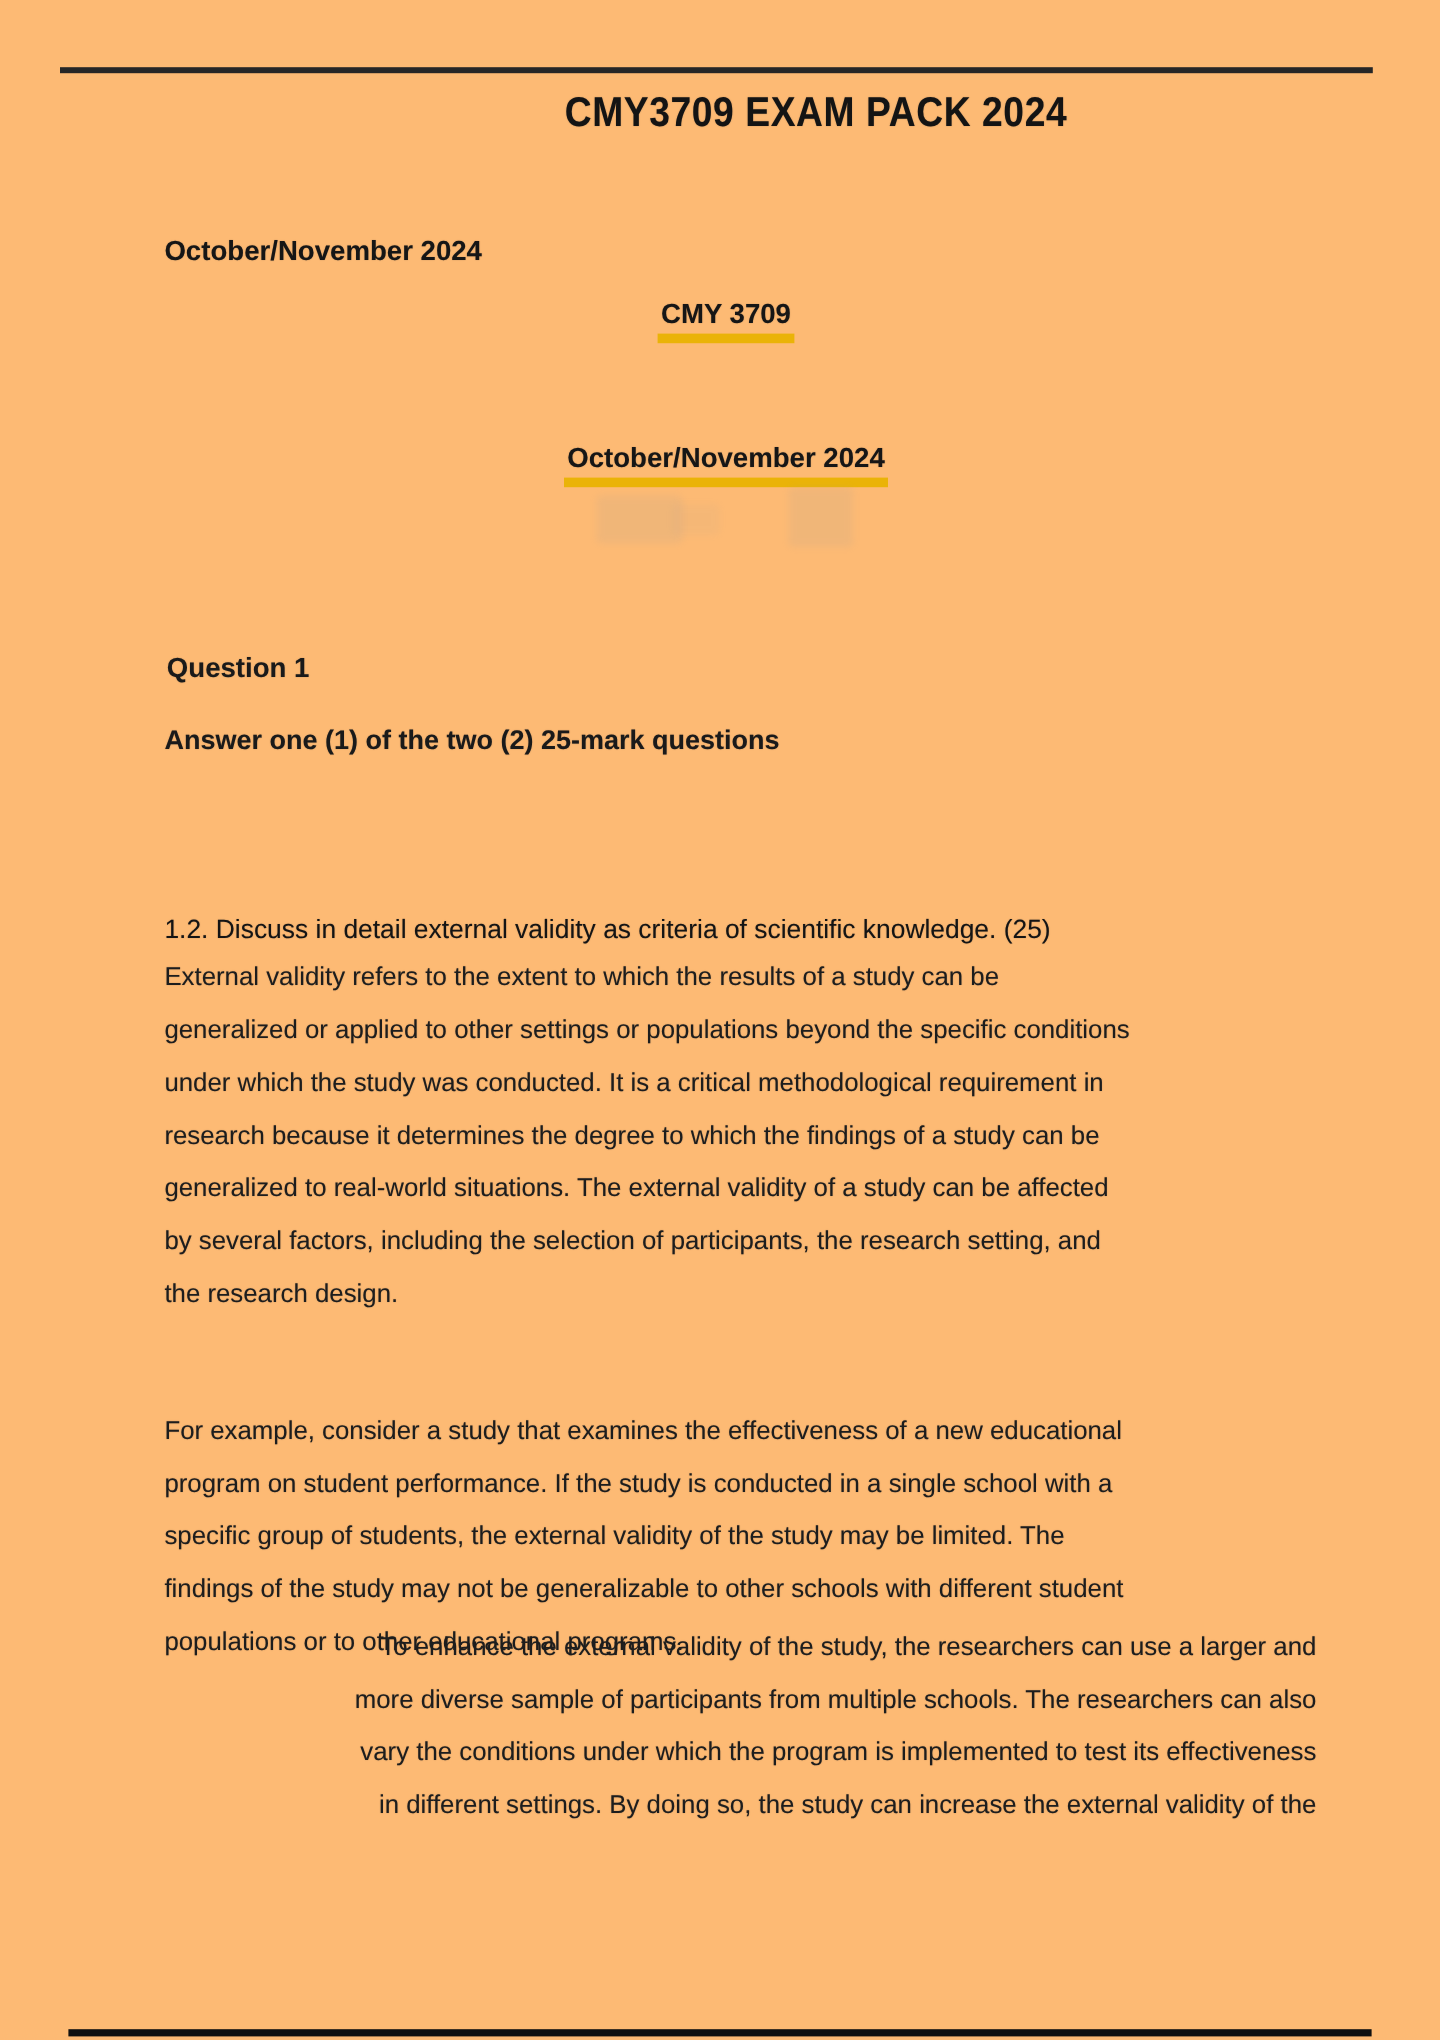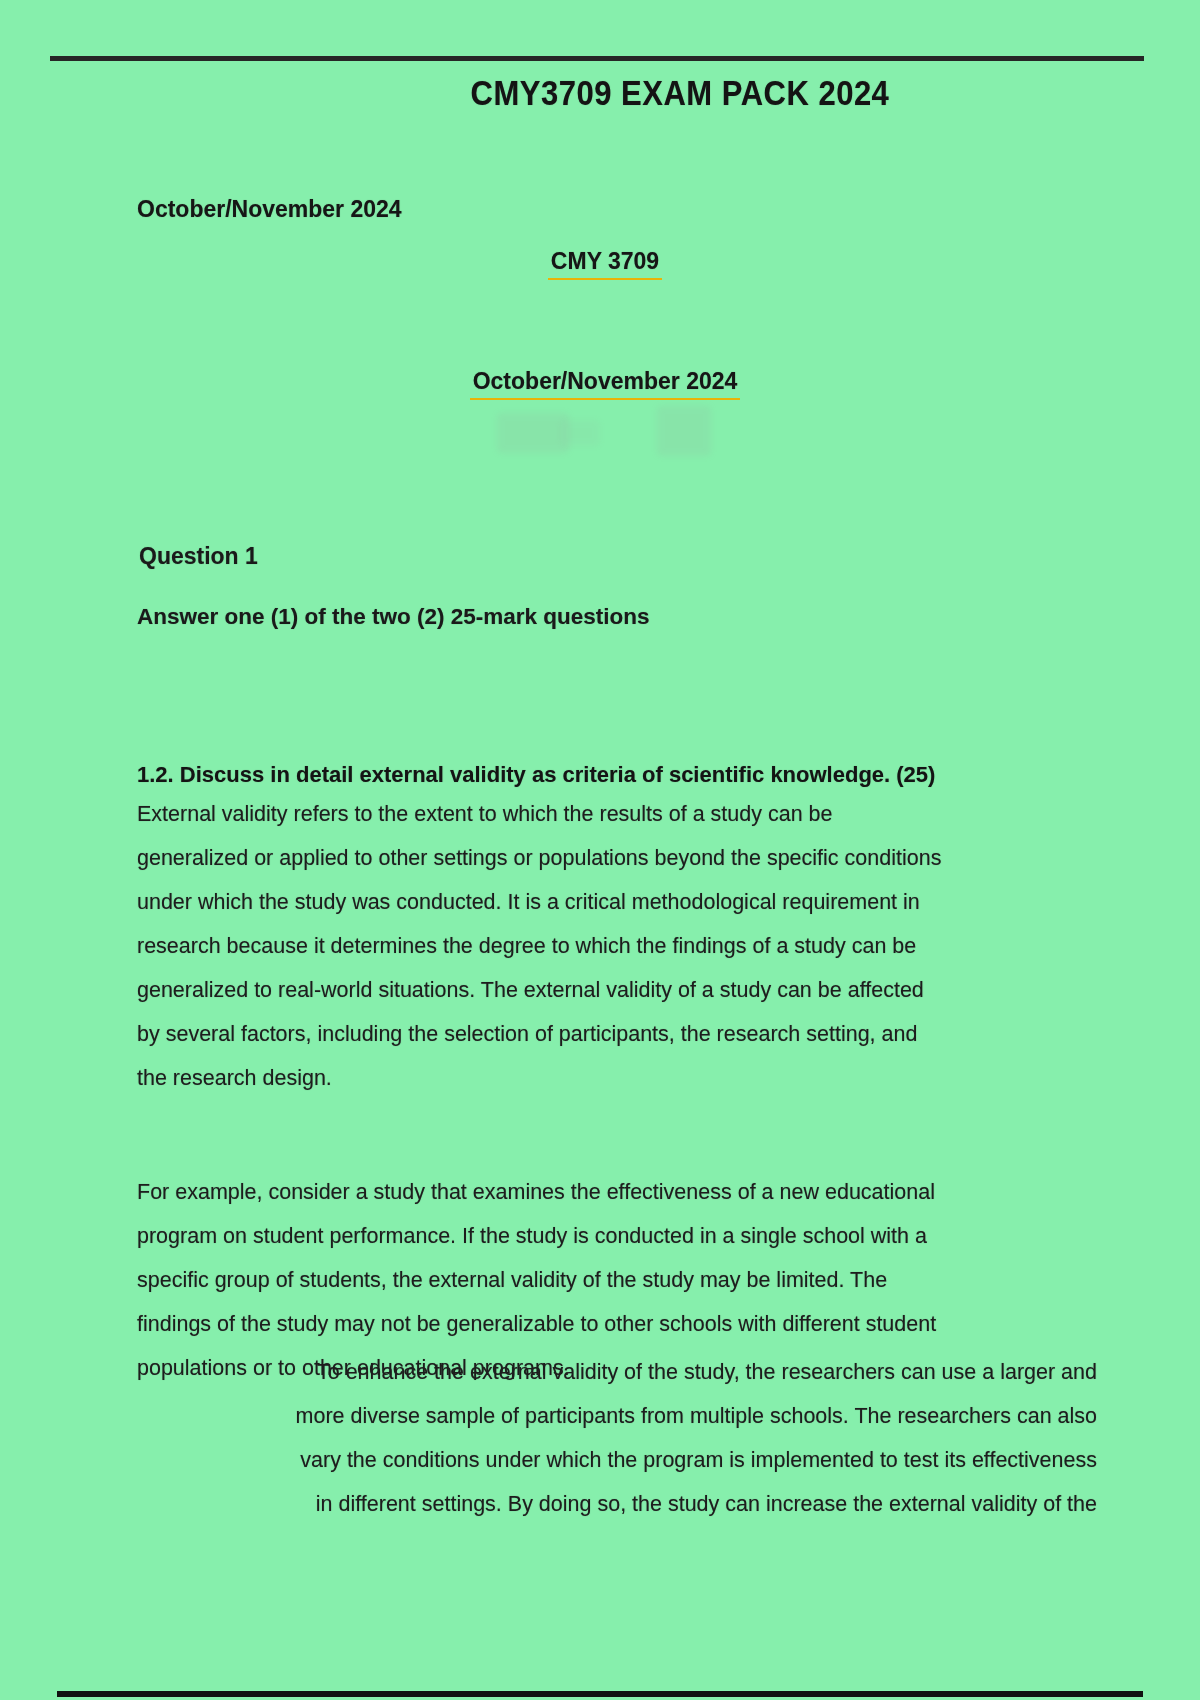--- a/index.html
+++ b/index.html
@@ -5,21 +5,21 @@
   * { margin: 0; padding: 0; box-sizing: border-box; }
   html, body { background: #ffffff; }
   body {
     font-family: "Liberation Sans", "DejaVu Sans", sans-serif;
     color: #1a1a1a;
   }
   .page {
     position: relative;
     width: 1200px;
     height: 1700px;
-    background: #86efac;
+    background: #fdba74;
     overflow: hidden;
     text-shadow: 0 0 1px rgba(45,45,45,0.40);
   }
   .rule {
     position: absolute;
     background: #1c1c1c;
   }
   .rule.top    { left: 50px;  top: 56px;   width: 1094px; height: 5px; background:#262626; }
   .rule.bottom { left: 57px;  top: 1691px; width: 1086px; height: 6px; background:#101010; }
 
@@ -50,21 +50,21 @@
     position: absolute;
     left: 135px;
     width: 940px;
     text-align: center;
     font-size: 23px;
     font-weight: bold;
     color: #161616;
   }
   .center-heading .u {
     display: inline-block;
-    border-bottom: 2px solid #eab308;
+    border-bottom: 8px solid #eab308;
     padding: 0 3px 3px 3px;
   }
   .h-module-code  { top: 248px; }
   .h-module-title { top: 308px; }
   .h-exam-session { top: 368px; }
 
   .watermark-blob {
     position: absolute;
     background: #9a9a9a;
     opacity: 0.12;
@@ -97,21 +97,21 @@
     line-height: 44px;
     white-space: pre-line;
     color: #1d1d1d;
   }
   .q-1-1 { top: 652px; }
   .q-1-2 {
     position: absolute;
     left: 137px;
     top: 762px;
     font-size: 22px;
-    font-weight: bold;
+    font-weight: normal;
     color: #141414;
   }
   .para-1 { top: 792px; }
   .para-2 { top: 1170px; }
   .para-3 { top: 1350px; text-align: right; }
 </style>
 </head>
 <body>
 
 <div class="page">

